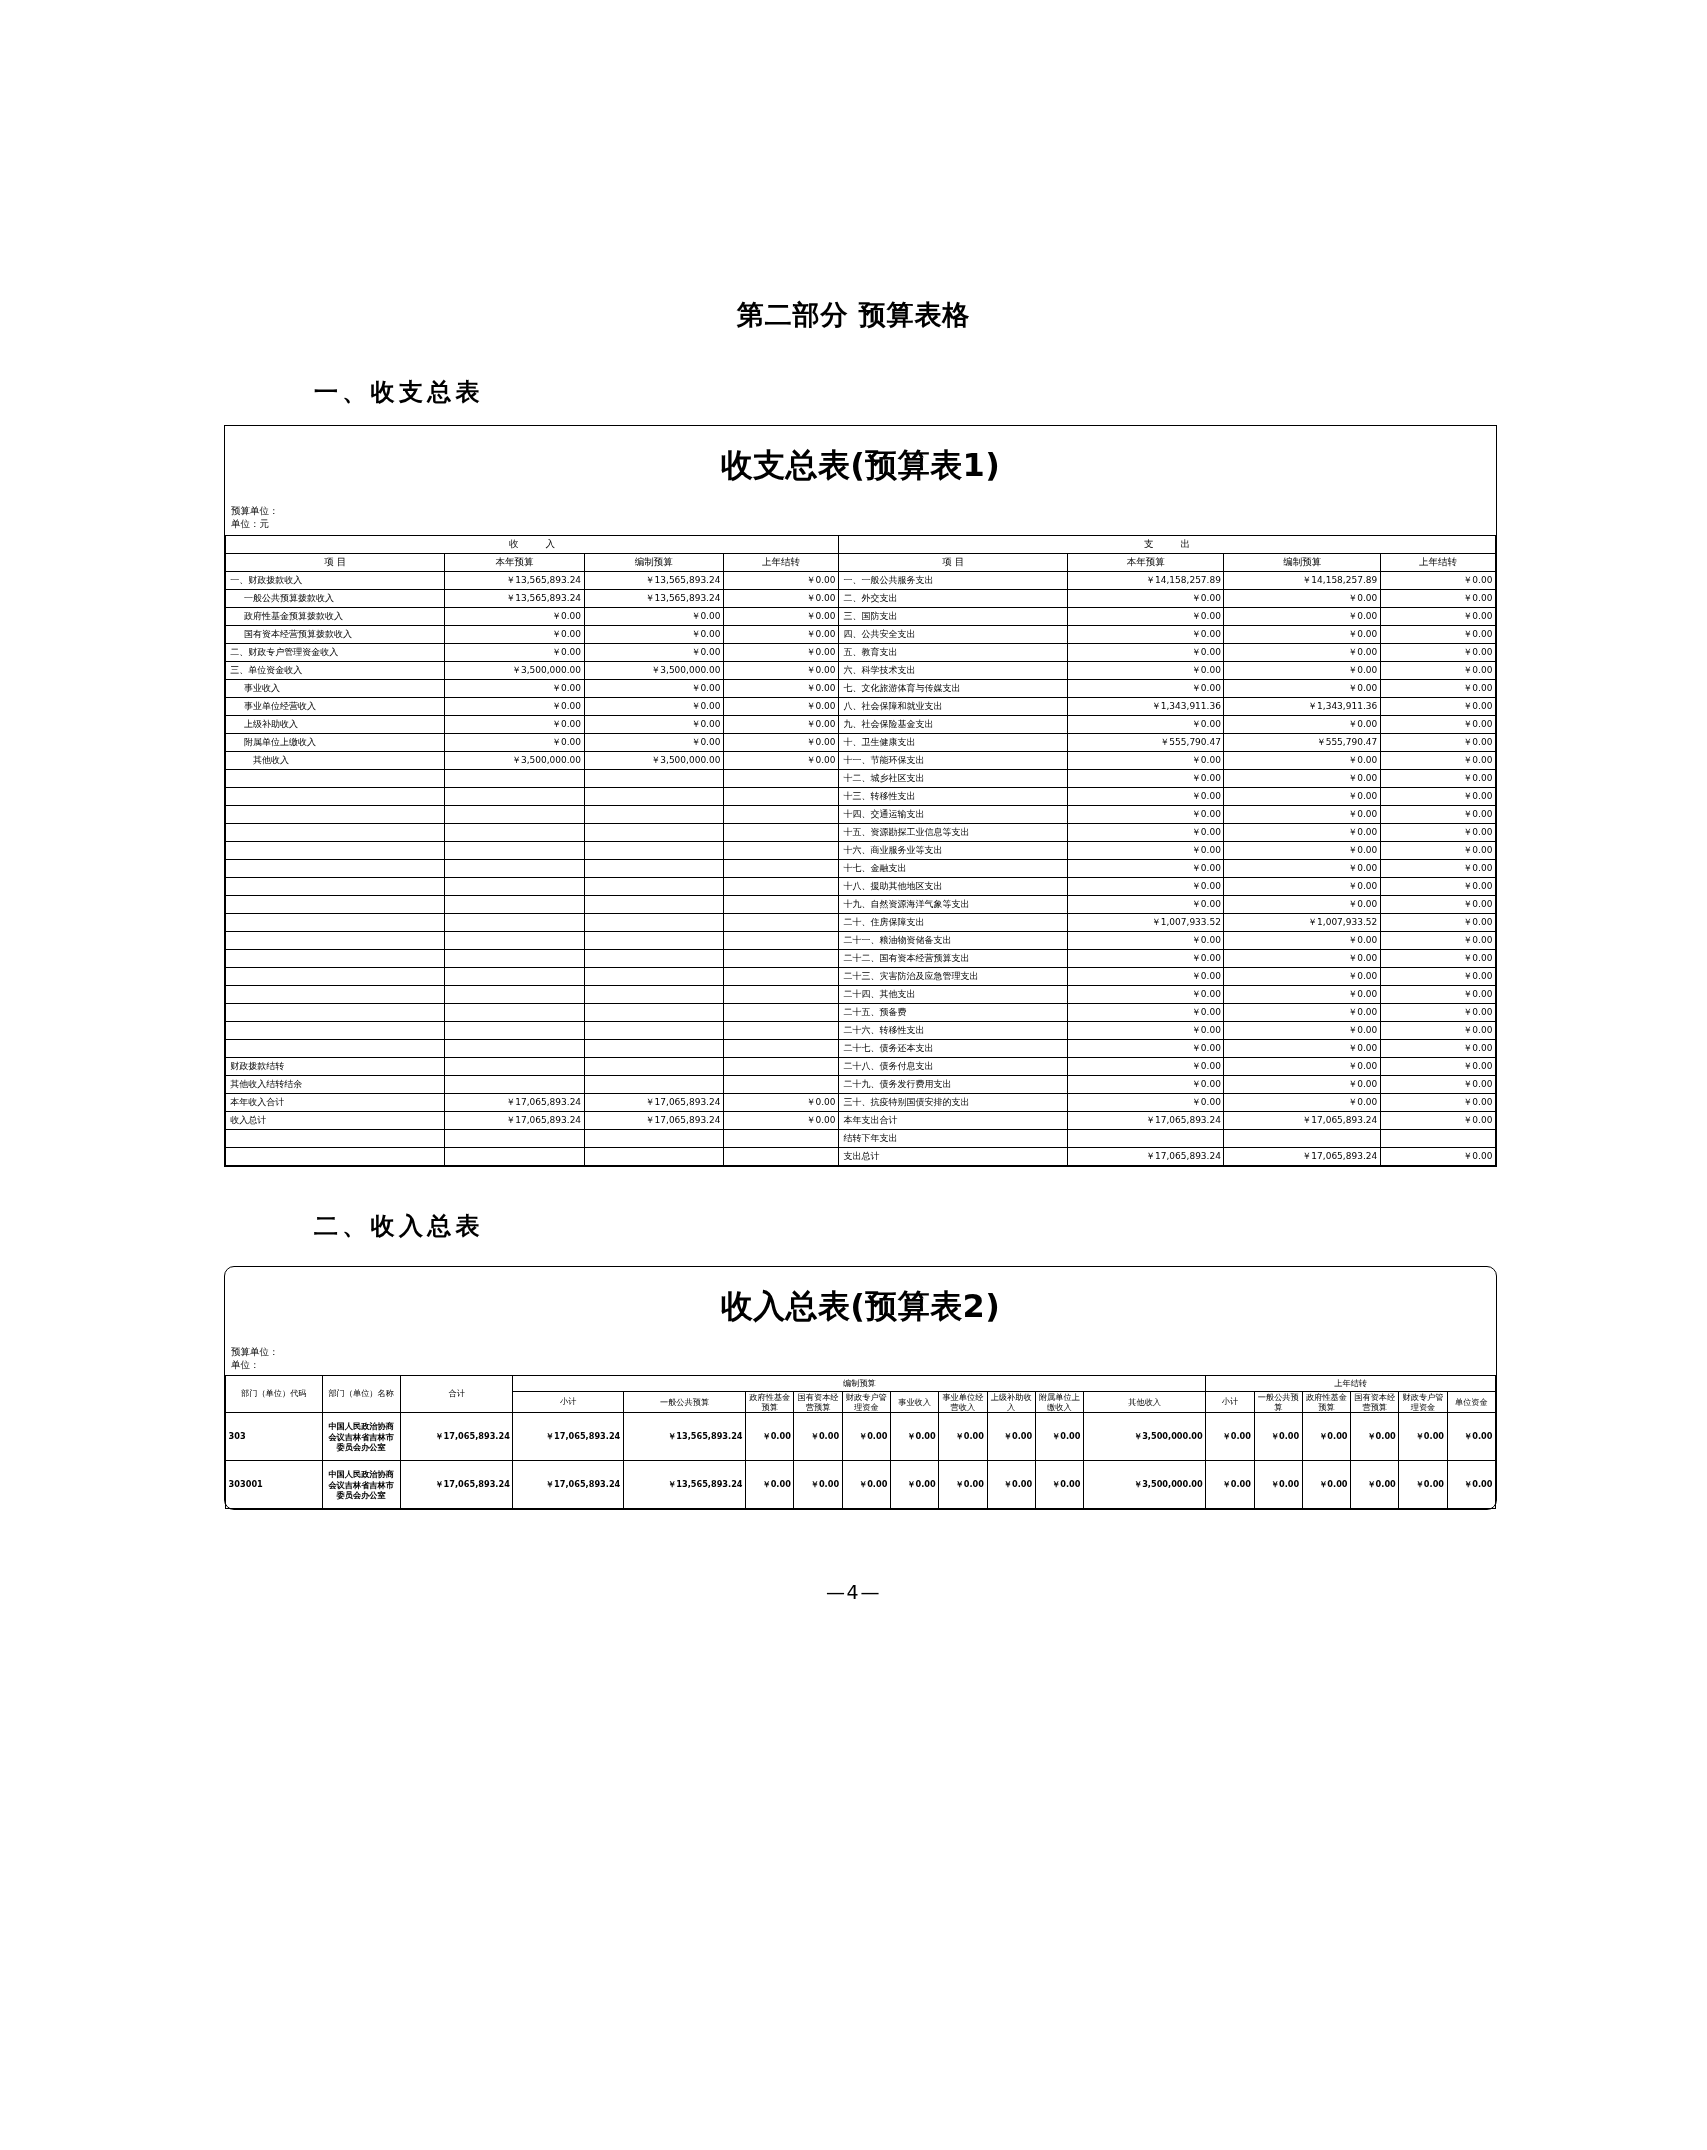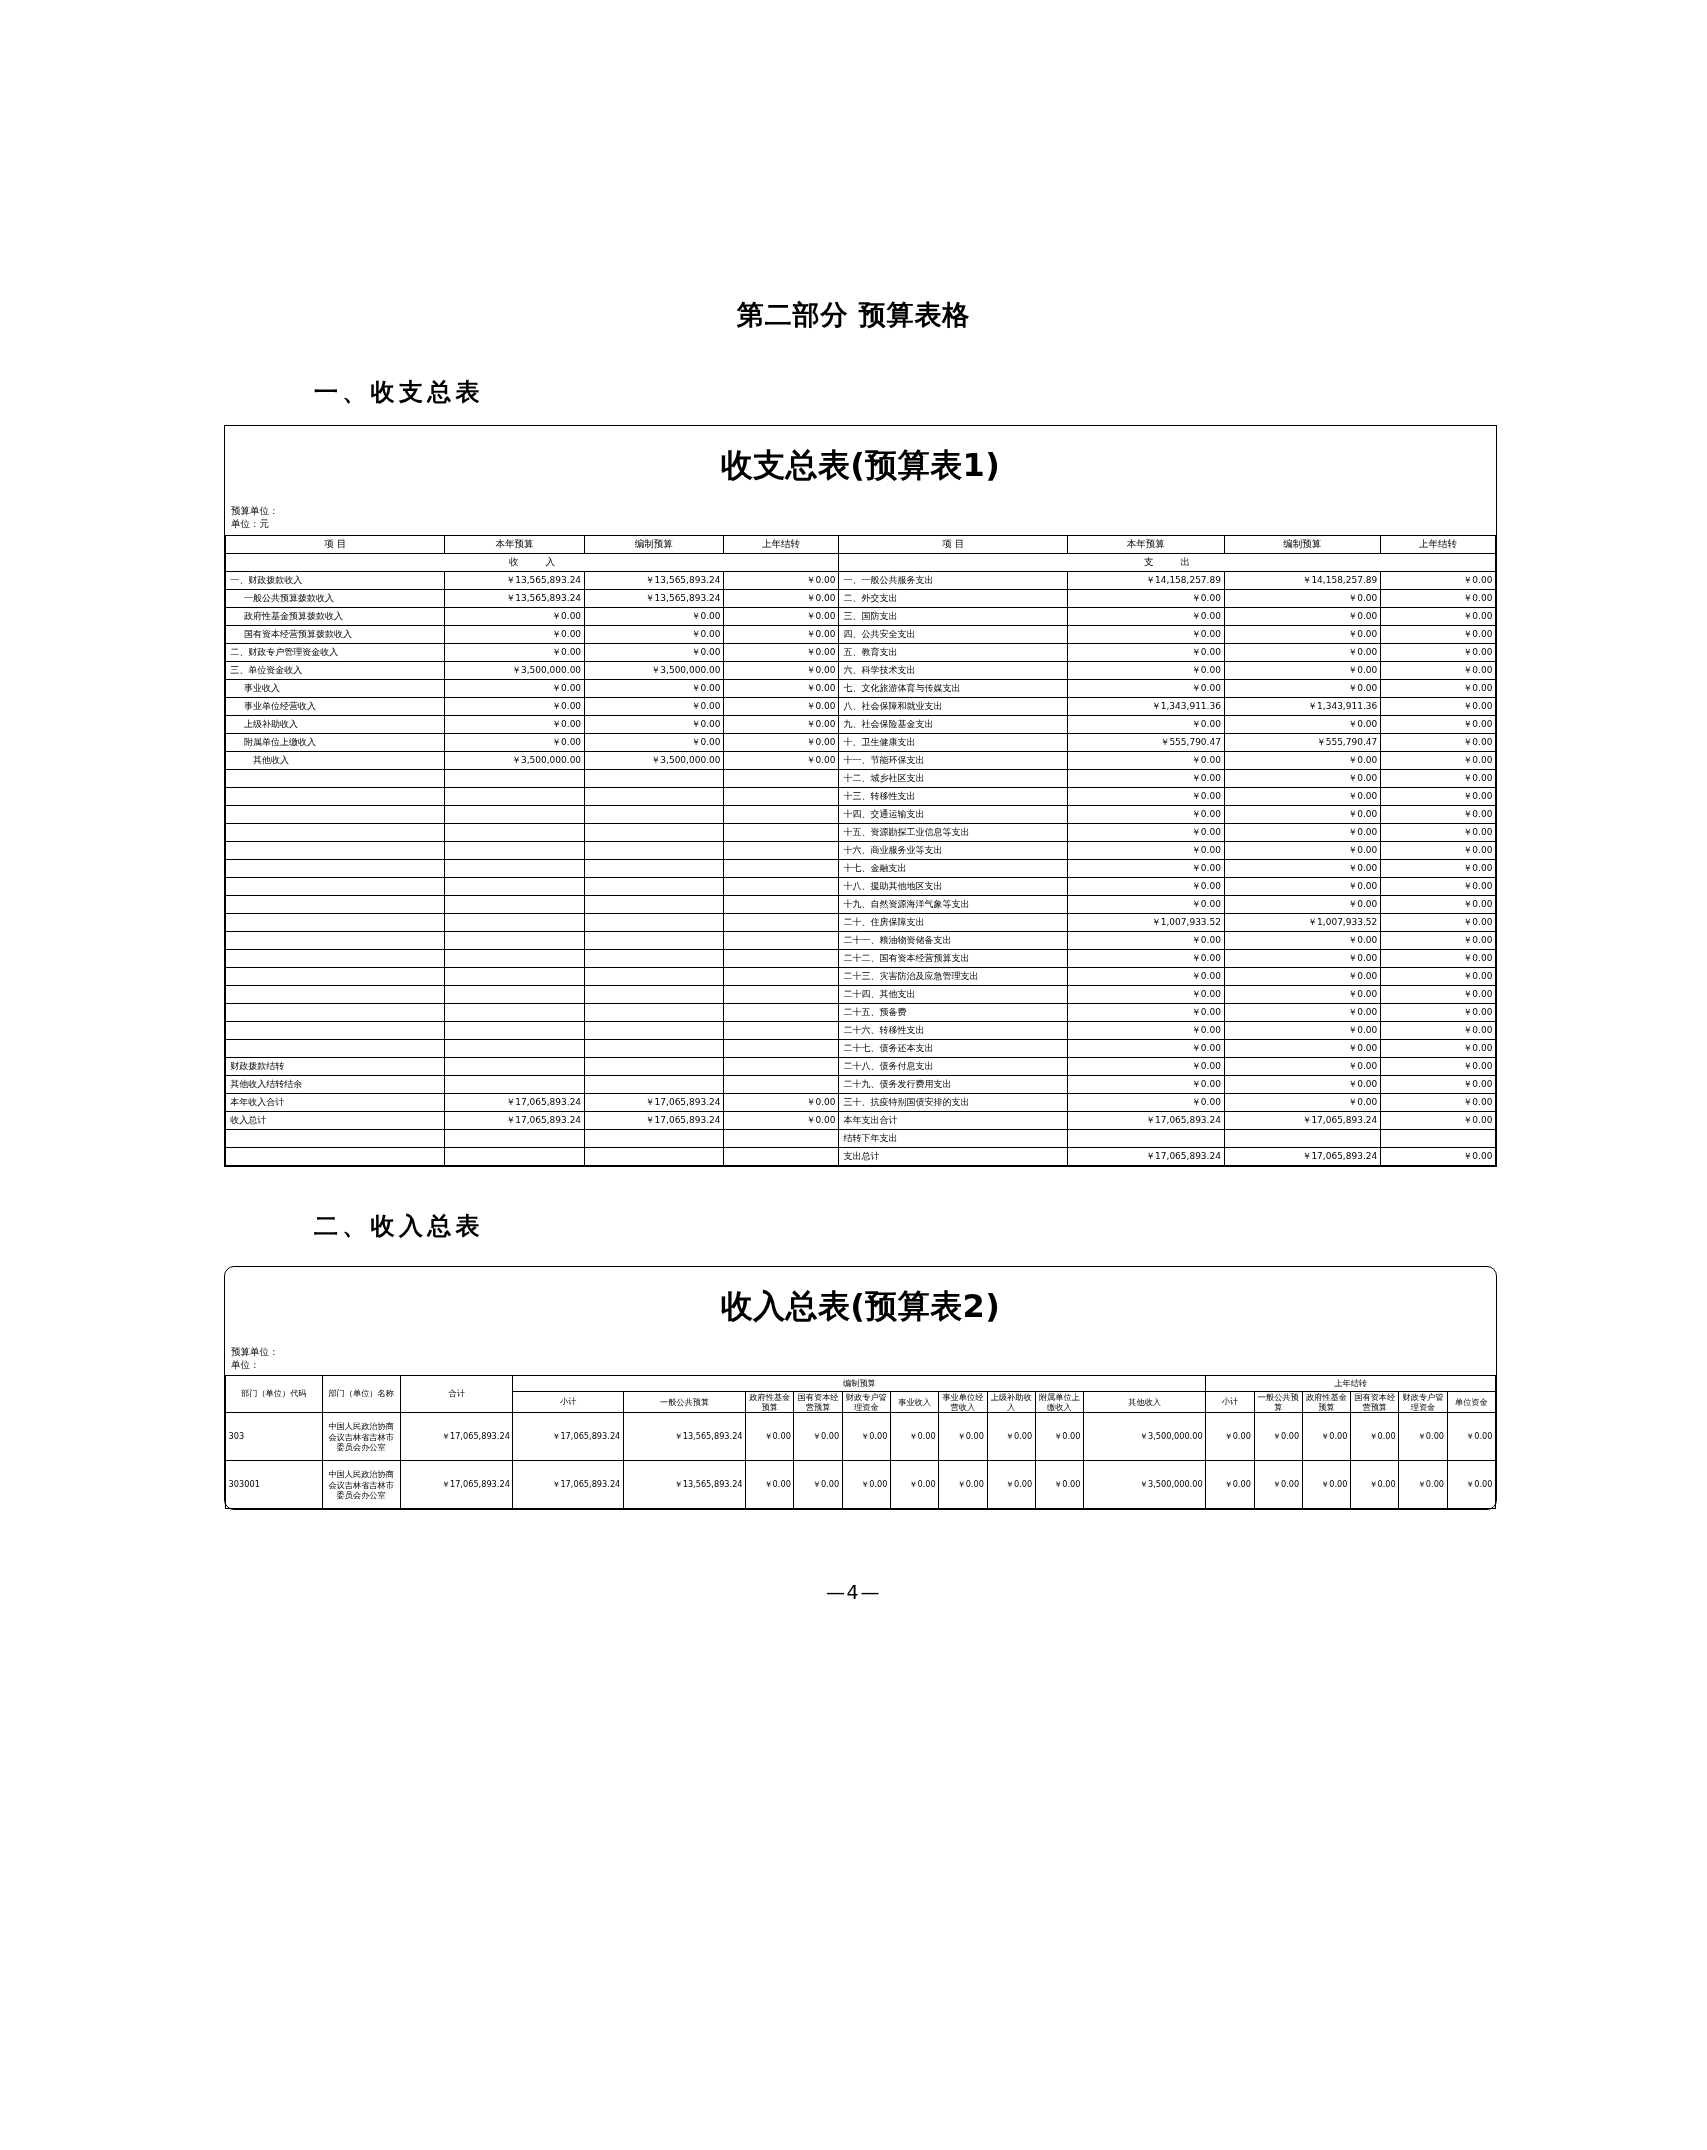--- a/index.html
+++ b/index.html
@@ -81,21 +81,21 @@
   .item-l3 { padding-left:27px; }
   .footer-page {
     text-align:center;
     font-family:"DejaVu Sans", sans-serif;
     font-size:19px;
     margin-top:71px;
     letter-spacing:1.7px;
   }
   
   .t2 td { font-size:8.2px; height:14.6px; }
-  .t2 .tall { height:47px; }
+  .t2 .tall { height:47px;font-weight:bold; }
   .t2 .vtxt { font-size:8.2px; line-height:1.25; }
 </style>
 </head>
 <body>
 
 <div class="page">
 
   <div class="doc-title">第二部分  预算表格</div>
 
   <div class="section-heading">一、收支总表</div>
@@ -112,32 +112,32 @@
           <col style="width:115px">
           <col style="width:115px">
           <col style="width:95px">
         <col style="width:189px">
           <col style="width:129px">
           <col style="width:129px">
           <col style="width:95px">
       </colgroup>
       <tbody id="t1-body">
           <tr>
+            <td class="hdr hdr-wide" colspan="4">收          入</td>
+            <td class="hdr hdr-wide" colspan="4">支          出</td>
+          </tr>
+          <tr>
             <td class="hdr">项        目</td>
             <td class="hdr">本年预算</td>
             <td class="hdr">编制预算</td>
             <td class="hdr">上年结转</td>
             <td class="hdr">项        目</td>
             <td class="hdr">本年预算</td>
             <td class="hdr">编制预算</td>
             <td class="hdr">上年结转</td>
-          </tr>
-          <tr>
-            <td class="hdr hdr-wide" colspan="4">收          入</td>
-            <td class="hdr hdr-wide" colspan="4">支          出</td>
           </tr>
           <tr>
             <td class="l item-l1">一、财政拨款收入</td>
             <td class="r">￥13,565,893.24</td>
             <td class="r">￥13,565,893.24</td>
             <td class="r">￥0.00</td>
             <td class="l item-l1">一、一般公共服务支出</td>
             <td class="r">￥14,158,257.89</td>
             <td class="r">￥14,158,257.89</td>
             <td class="r">￥0.00</td>

